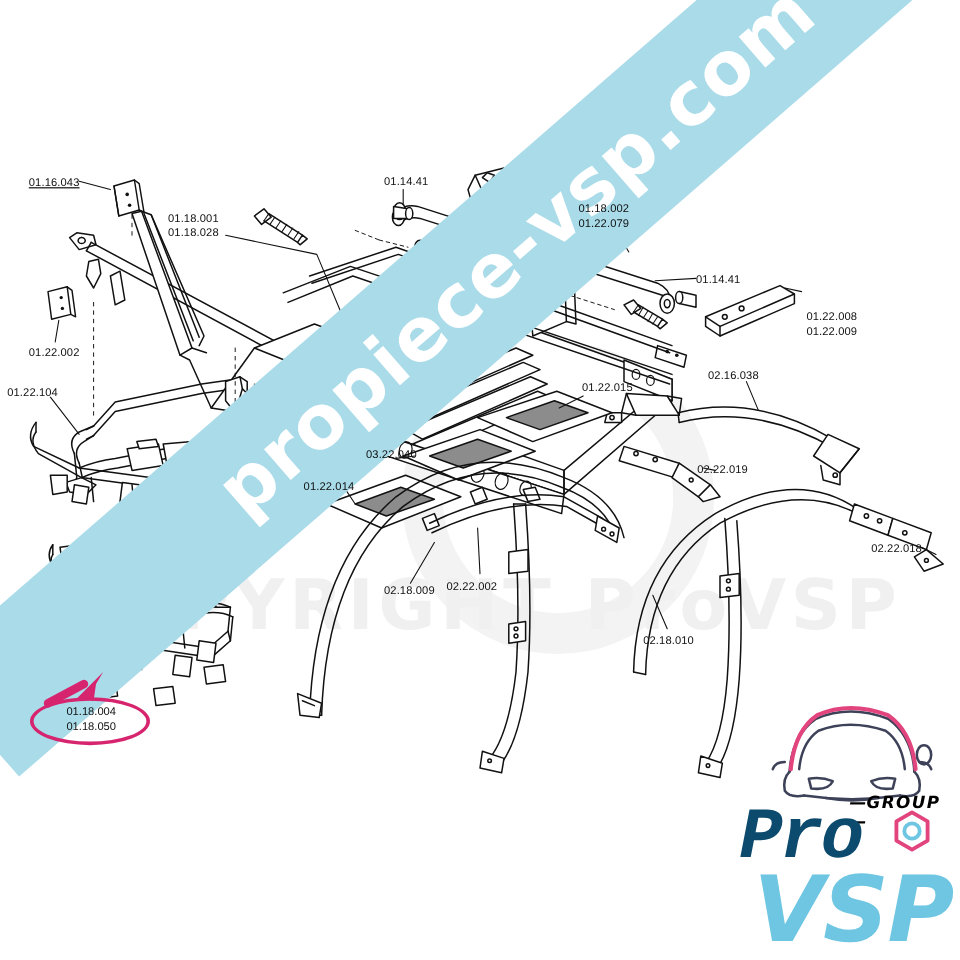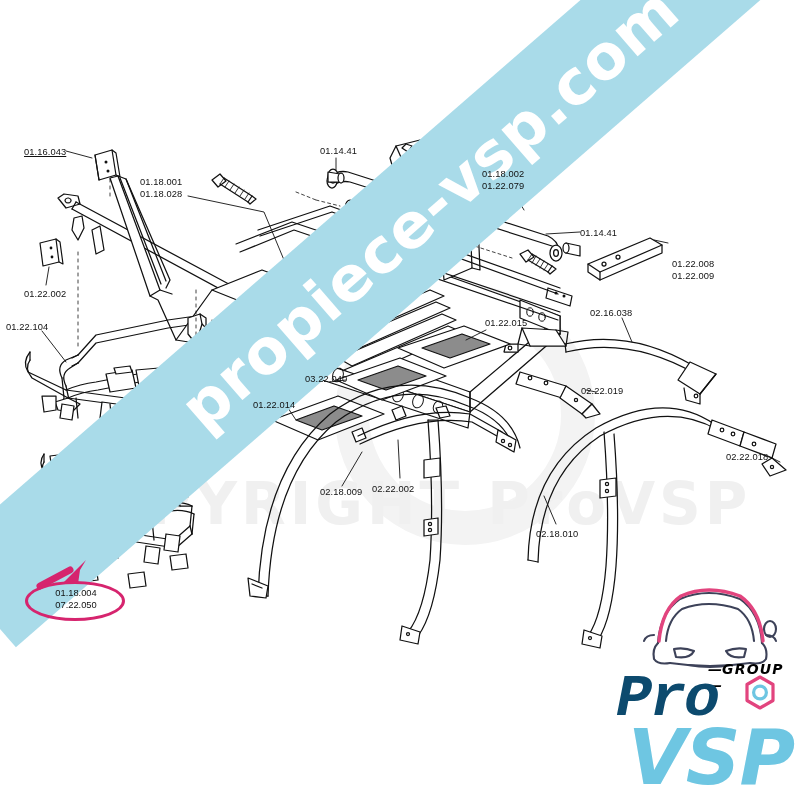--- a/index.html
+++ b/index.html
@@ -538,21 +538,21 @@
 
   <svg style="position:absolute;left:0;top:0;width:800px;height:800px;pointer-events:none;">
     <g>
       <path d="M40,586 L70,570" stroke="#d6246e" stroke-width="7" stroke-linecap="round" fill="none"></path>
       <path d="M86,560 L64,582 L78,584 L80,570 Z" fill="#d6246e" stroke="none"></path>
     </g>
   </svg>
   <div class="hl-ellipse"></div>
   <div class="hl-text">
     <div>01.18.004</div>
-    <div>07.22.050</div>
+    <div>01.18.050</div>
   </div>
 
   <div id="logo">
     <svg width="196" height="130" viewBox="0 0 196 130" style="position:absolute;left:18px;top:0;">
       <g fill="none" stroke="#3d4259" stroke-width="2.1" stroke-linecap="round" stroke-linejoin="round">
         <path d="M40,78 Q42,48 62,34 Q90,22 122,34 Q142,48 144,78"></path>
         <path d="M48,76 Q50,54 64,44 Q90,34 120,44 Q134,54 136,76"></path>
         <path d="M40,78 Q34,84 36,94 Q40,100 52,98"></path>
         <path d="M144,78 Q150,84 148,94 Q144,100 132,98"></path>
         <path d="M52,98 Q92,104 132,98"></path>

